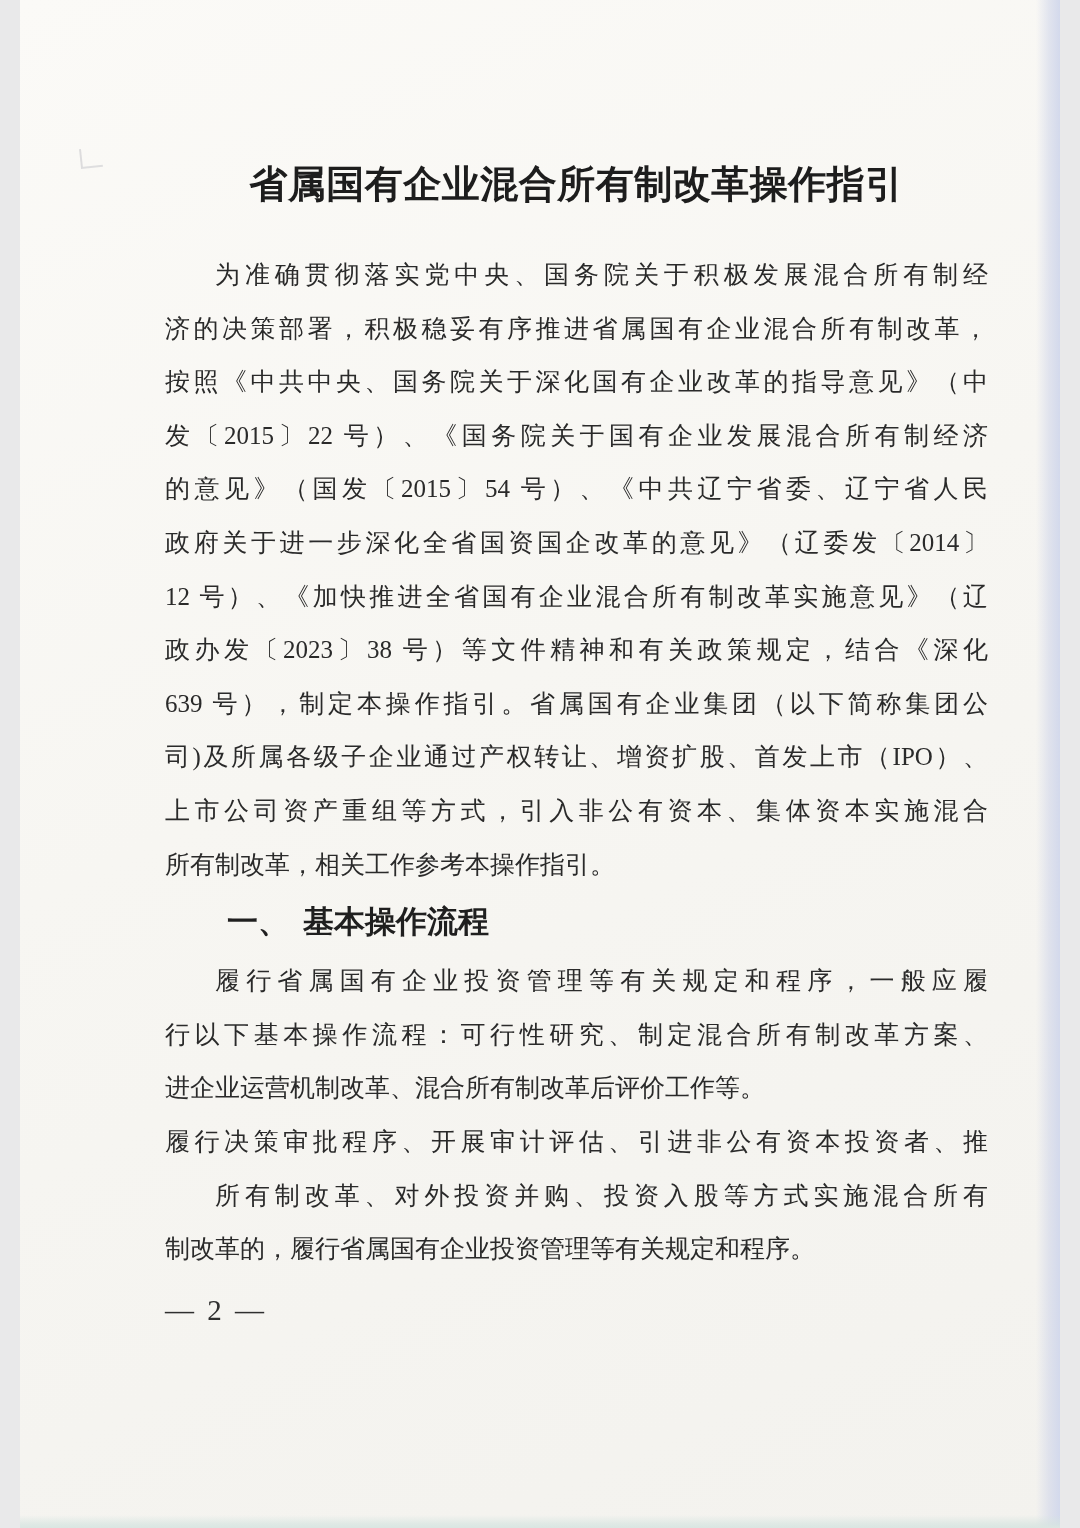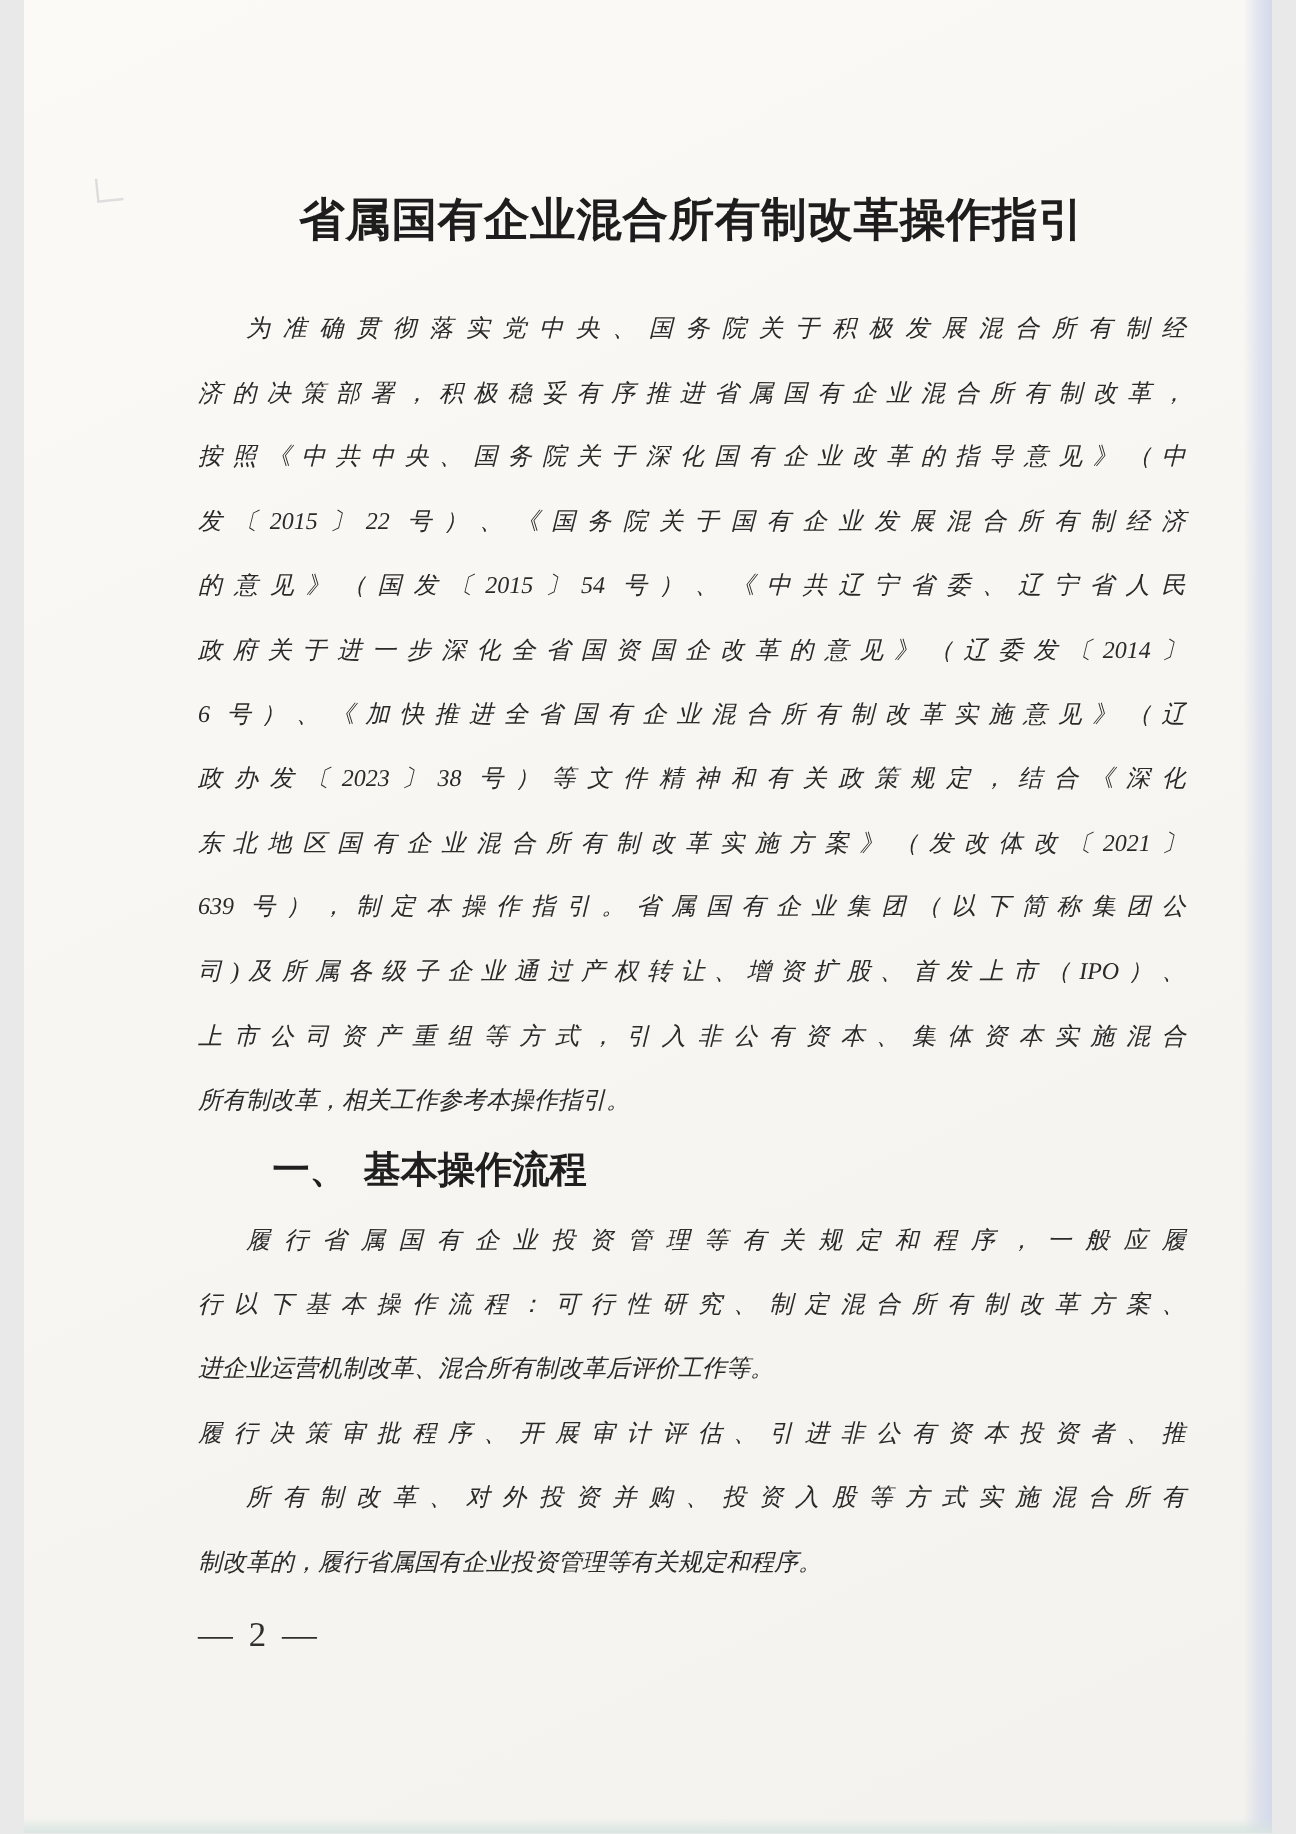--- a/index.html
+++ b/index.html
@@ -49,23 +49,22 @@
   .doc-title {
     font-size: 38px;
     font-weight: bold;
     line-height: 52px;
     text-align: center;
     color: #1d1d1d;
     letter-spacing: 0.5px;
     margin-bottom: 38px;
   }
   .para {
-    font-size: 20px;
+    font-size: 25px;
     color: #2a2a2a;
-    font-style: italic;
   }
   .line {
     line-height: 53.6px;
     text-align: justify;
     text-align-last: justify;
     text-justify: inter-ideograph;
     white-space: nowrap;
   }
   .line.first { text-indent: 2em; }
   .line.last  { text-align-last: left; }
@@ -98,23 +97,22 @@
 
     <div class="doc-title">省属国有企业混合所有制改革操作指引</div>
 
     <div class="para">
         <div class="line first">为准确贯彻落实党中央、国务院关于积极发展混合所有制经</div>
         <div class="line">济的决策部署，积极稳妥有序推进省属国有企业混合所有制改革，</div>
         <div class="line">按照《中共中央、国务院关于深化国有企业改革的指导意见》（中</div>
         <div class="line">发〔2015〕22 号）、《国务院关于国有企业发展混合所有制经济</div>
         <div class="line">的意见》（国发〔2015〕54 号）、《中共辽宁省委、辽宁省人民</div>
         <div class="line">政府关于进一步深化全省国资国企改革的意见》（辽委发〔2014〕</div>
-        <div class="line">6 号）、《加快推进全省国有企业混合所有制改革实施意见》（辽</div>
+        <div class="line">12 号）、《加快推进全省国有企业混合所有制改革实施意见》（辽</div>
         <div class="line">政办发〔2023〕38 号）等文件精神和有关政策规定，结合《深化</div>
-        <div class="line">东北地区国有企业混合所有制改革实施方案》（发改体改〔2021〕</div>
         <div class="line">639 号），制定本操作指引。省属国有企业集团（以下简称集团公</div>
         <div class="line">司)及所属各级子企业通过产权转让、增资扩股、首发上市（IPO）、</div>
         <div class="line">上市公司资产重组等方式，引入非公有资本、集体资本实施混合</div>
         <div class="line last">所有制改革，相关工作参考本操作指引。</div>
       </div>
 
     <div class="section-heading">
       <span class="num">一、</span><span>基本操作流程</span>
     </div>
 

